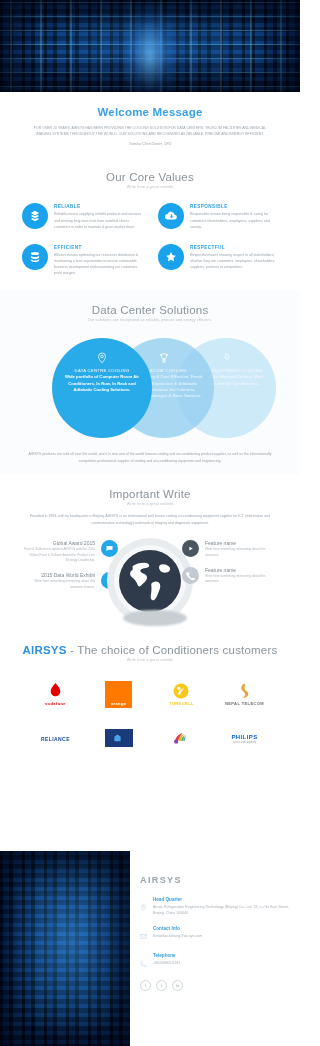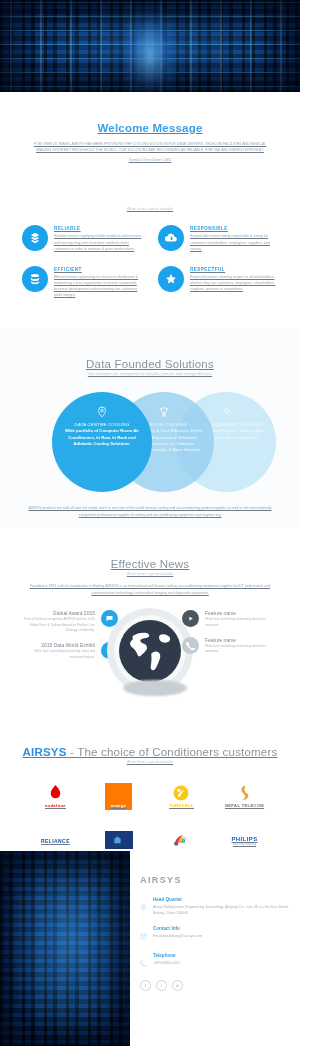--- a/index.html
+++ b/index.html
@@ -17,21 +17,21 @@
     background:
       repeating-linear-gradient(0deg, rgba(90,190,255,.0) 0 5px, rgba(110,205,255,.45) 5px 6px, rgba(90,190,255,0) 6px 14px),
       repeating-linear-gradient(90deg, rgba(140,220,255,0) 0 10px, rgba(150,225,255,.30) 10px 12px, rgba(140,220,255,0) 12px 30px);
     mix-blend-mode:screen;}
   .hero .aisle{position:absolute;left:50%;top:0;bottom:0;width:54px;transform:translateX(-50%);
     background:radial-gradient(ellipse at 50% 60%, rgba(120,200,255,.85) 0%, rgba(40,120,220,.35) 45%, rgba(0,20,60,0) 75%);}
   .hero .glow{position:absolute;inset:0;background:radial-gradient(ellipse at 50% 50%, rgba(60,160,255,.35), rgba(0,10,35,.0) 65%);}
   .hero .vig{position:absolute;inset:0;box-shadow:inset 0 0 40px 14px rgba(0,5,20,.85);}
 
   
-  .section{padding:16px 14px;text-decoration:underline;}
+  .section{padding:0 14px;}
   .sec-title{text-align:center;font-size:11.5px;font-weight:400;color:#8b949c;letter-spacing:.2px;margin:0;padding-top:14px;}
   .sec-title.blue{color:#3aa0e8;font-weight:600;}
   .sec-sub{text-align:center;font-size:3.6px;color:#b6bec6;margin:2px 0 0;letter-spacing:.2px;}
   .sec-para{text-align:center;font-size:3.5px;line-height:1.85;color:#9aa4ad;margin:7px 14px 0;}
 
   .brandword{color:#2f8fe0;font-weight:700;}
 
   
   .values{display:flex;flex-wrap:wrap;margin-top:14px;}
   .value{width:50%;display:flex;box-sizing:border-box;padding:0 8px 14px 8px;}
@@ -123,20 +123,21 @@
 
   <div class="section">
     <h2 class="sec-title blue">Welcome Message</h2>
     <p class="sec-para">FOR OVER 20 YEARS, AIRSYS HAS BEEN PROVIDING THE COOLING SOLUTION FOR DATA CENTERS, TELECOM FACILITIES AND MEDICAL IMAGING SYSTEMS THROUGHOUT THE WORLD. OUR SOLUTIONS ARE RECOGNIZED AS RELIABLE, PRECISE AND ENERGY EFFICIENT.</p>
     <p class="sec-para" style="margin-top:3px;font-style:italic;">Yunshui Chen Owner, CEO</p>
   </div>
 
   <div class="spacer-white"></div>
 
   <div class="section">
+    <h2 class="sec-title">Our Core Values</h2>
     <p class="sec-sub">Write here a great subtitle</p>
 
     <div class="values">
 
       <div class="value">
         <div class="v-ico">
           <svg viewBox="0 0 24 24">
               <path d="M12 3 5 7l7 4 7-4-7-4zM5 12l7 4 7-4-3-1.7-4 2.3-4-2.3L5 12zm0 5 7 4 7-4-3-1.7-4 2.3-4-2.3L5 17z"></path>
             </svg>
         </div>
@@ -180,21 +181,21 @@
         <div class="v-body">
           <p class="v-h">RESPECTFUL</p>
           <p class="v-p">Respectful means showing respect to all stakeholders, whether they are customers, employees, shareholders, suppliers, partners or competitors.</p>
         </div>
       </div>
 
     </div>
   </div>
 
   <div class="section" style="background:#fbfcfd;padding-bottom:10px;">
-    <h2 class="sec-title">Data Founded Solutions</h2>
+    <h2 class="sec-title">Data Center Solutions</h2>
     <p class="sec-sub">Our solutions are recognized as reliable, precise and energy efficient.</p>
 
     <div class="venn">
       <div class="circle c1">
         <div class="c-ico">
           <svg viewBox="0 0 24 24">
               <path d="M12 2a7 7 0 0 0-7 7c0 5 7 13 7 13s7-8 7-13a7 7 0 0 0-7-7z"></path>
               <circle cx="12" cy="9" r="2.6"></circle>
             </svg>
         </div>
@@ -219,21 +220,21 @@
         </div>
         <p class="c-h">MEDICAL EQUIPMENT COOLING</p>
         <p class="c-p">State-of-the-Art Medical Chillers, Heat Exchangers and Air Conditioners.</p>
       </div>
     </div>
 
     <p class="sec-para">AIRSYS products are sold all over the world, and it is now one of the world famous cooling and air-conditioning product supplier, as well as the internationally competitive professional supplier of cooling and air-conditioning equipment and engineering.</p>
   </div>
 
   <div class="section">
-    <h2 class="sec-title">Effective News</h2>
+    <h2 class="sec-title">Important Write</h2>
     <p class="sec-sub">Write here a great subtitle</p>
     <p class="sec-para">Founded in 1993, with its headquarter in Beijing, AIRSYS is an international well known cooling air-conditioning equipment supplier for ICT (information and communication technology) and medical imaging and diagnostic equipment.</p>
 
     <div class="news">
 
       <div class="news-col news-left">
         <div class="n-item">
           <div class="n-ico n-blue">
             <svg viewBox="0 0 24 24">
                 <path d="M4 5h16v10H9l-5 4V5z"></path>

